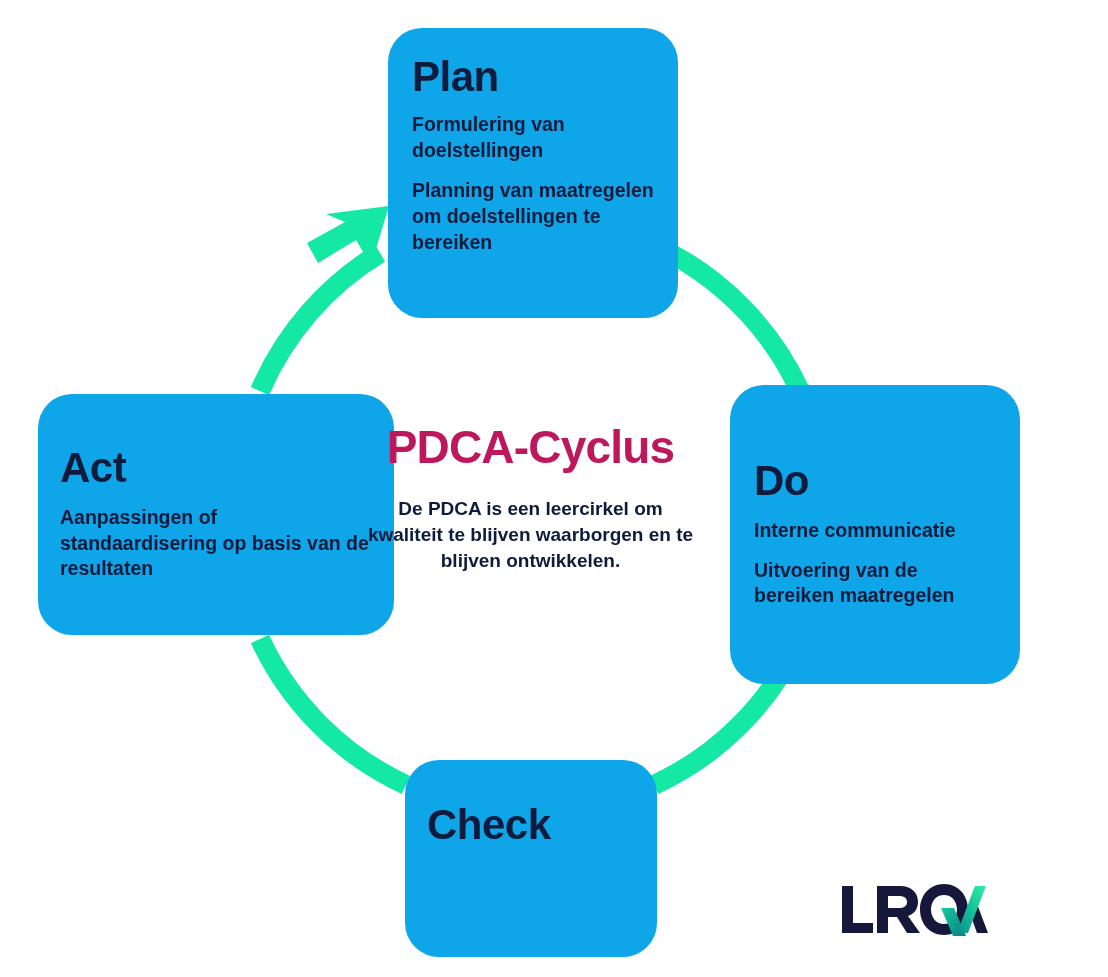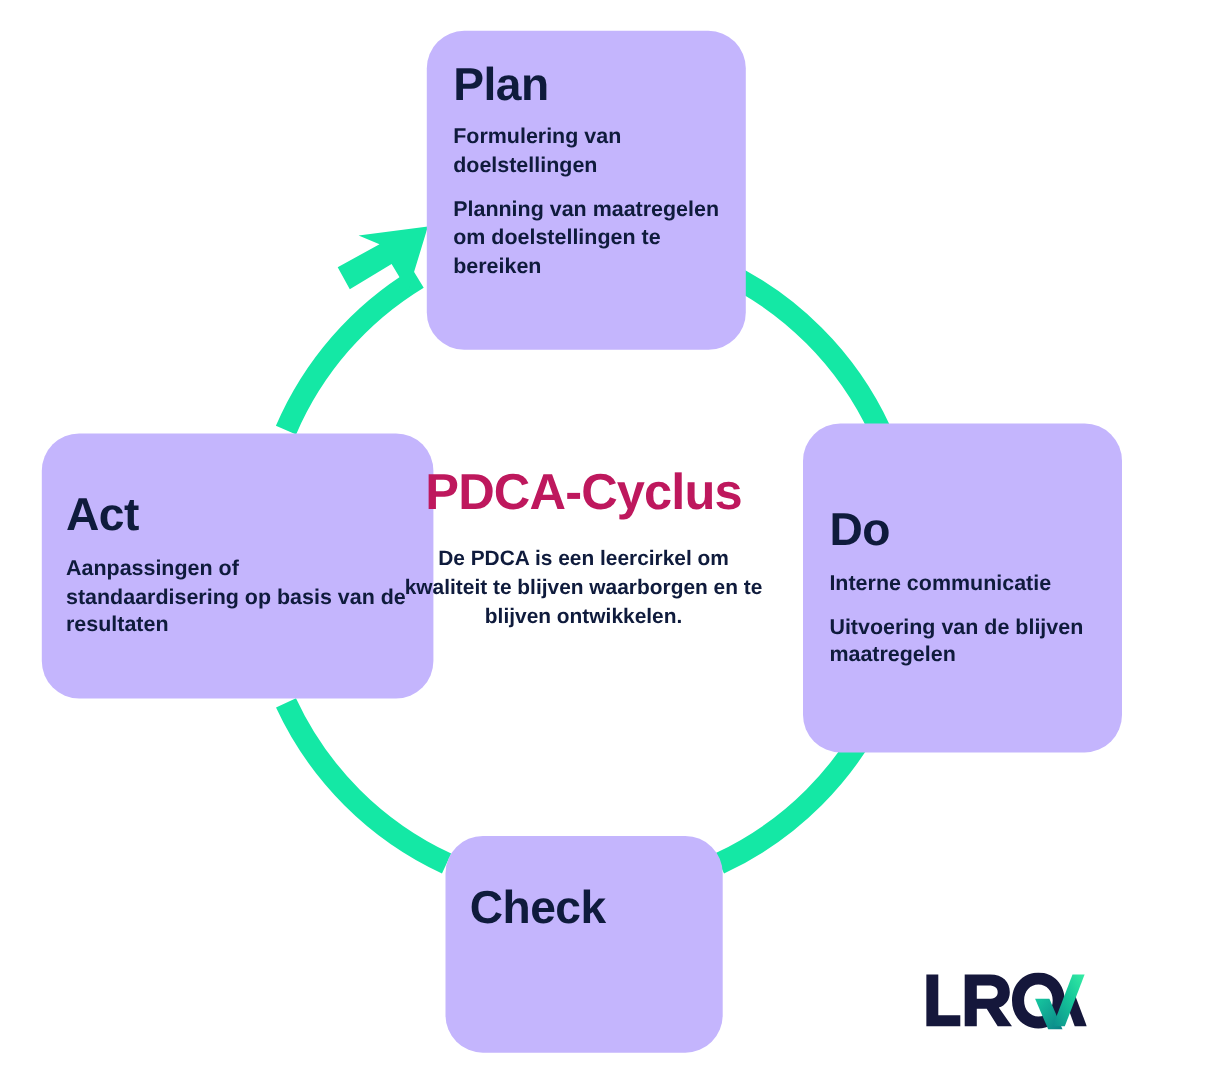--- a/index.html
+++ b/index.html
@@ -24,21 +24,21 @@
 
   #ring-svg {
     position: absolute;
     left: 0; top: 0;
     width: 1108px;
     height: 977px;
   }
 
   .node-box {
     position: absolute;
-    background: #c4b5fd;
+    background: #0ea5e9;
     border-radius: 34px;
     box-sizing: border-box;
     display: flex;
     flex-direction: column;
     justify-content: center;
   }
 
   .node-title {
     color: #0F1B3C;
     font-weight: bold;
@@ -164,21 +164,21 @@
     <ul class="node-list">
       <li>Formulering van doelstellingen</li>
       <li>Planning van maat­regelen om doel­stellingen te bereiken</li>
     </ul>
   </div>
 
   <div class="node-box" id="box-do">
     <h2 class="node-title">Do</h2>
     <ul class="node-list">
       <li>Interne communicatie</li>
-      <li>Uitvoering van de blijven maatregelen</li>
+      <li>Uitvoering van de bereiken maatregelen</li>
     </ul>
   </div>
 
   <div class="node-box" id="box-check">
     <h2 class="node-title">Check</h2>
   </div>
 
   <div class="node-box" id="box-act">
     <h2 class="node-title">Act</h2>
     <ul class="node-list">

